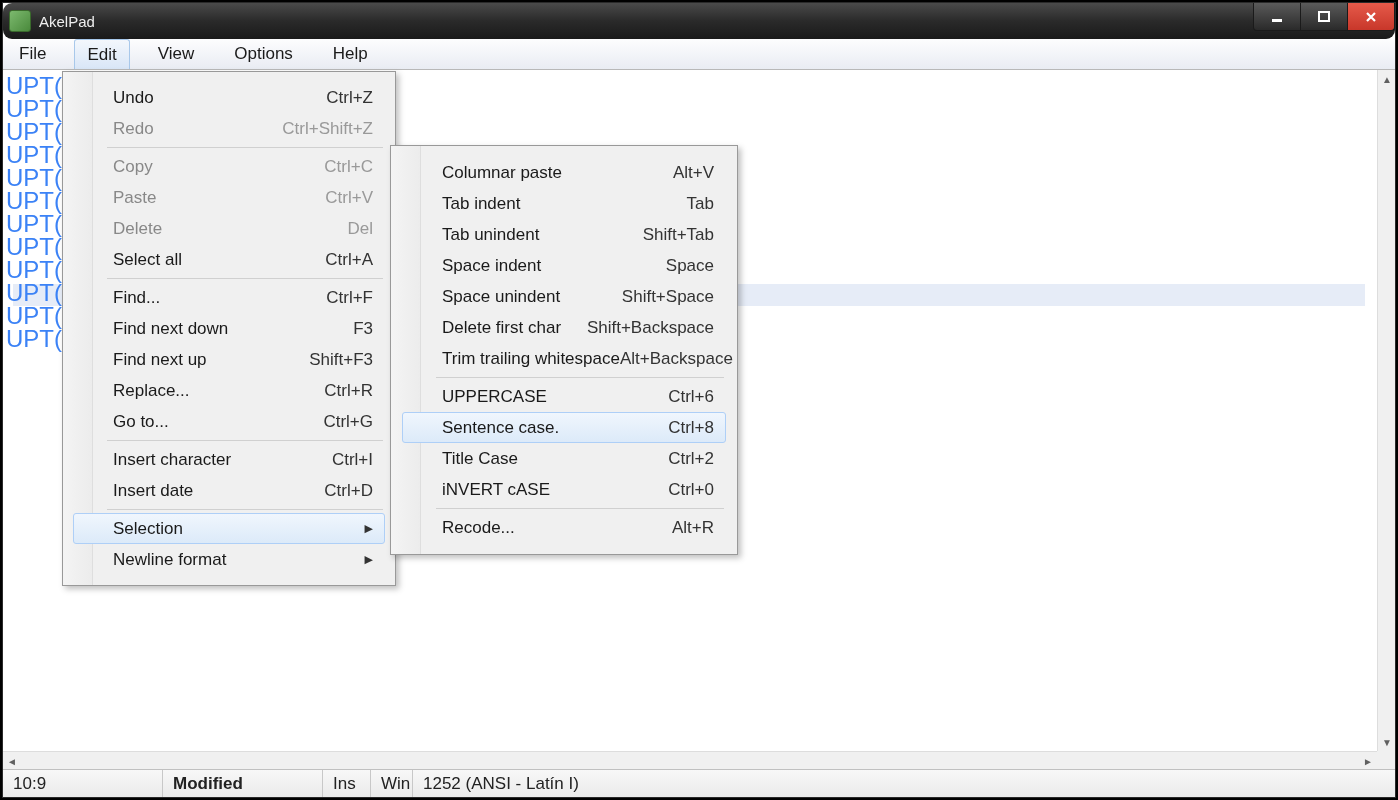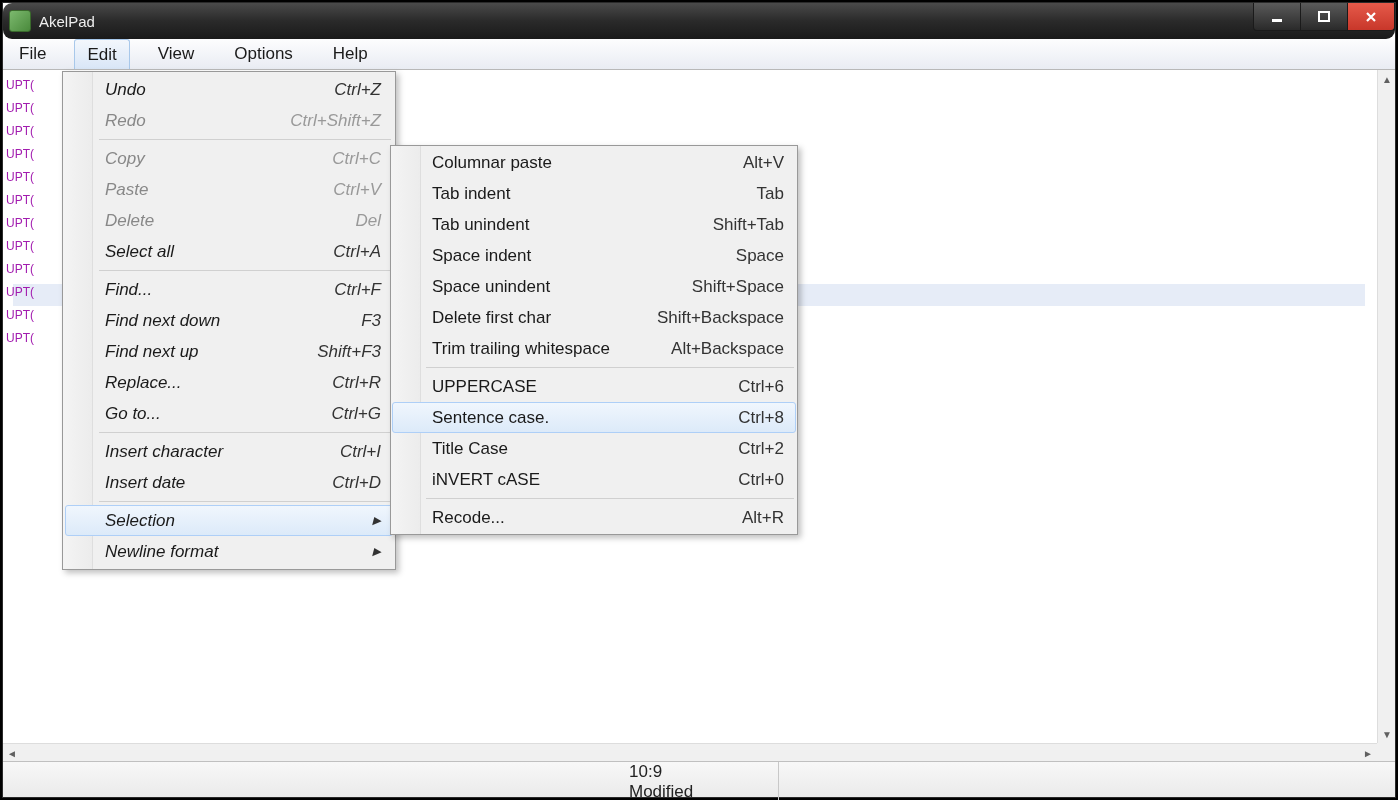--- a/index.html
+++ b/index.html
@@ -99,23 +99,23 @@
       flex: 1;
       position: relative;
       background: #fff;
       overflow: hidden;
     }
     .text-content {
       position: absolute;
       top: 4px;
       left: 3px;
       font-family: "Courier New", monospace;
-      font-size: 12px;
+      font-size: 24px;
       line-height: 23px;
-      color: #a21caf;
+      color: #3b82f6;
     }
     .text-line { white-space: pre; }
     .highlight-line {
       position: absolute;
       left: 10px;
       right: 30px;
       top: 214px;
       height: 22px;
       background: #e6ecf7;
       z-index: 0;
@@ -161,63 +161,61 @@
     }
     .scroll-arrow-h.left { left: 0; }
     .scroll-arrow-h.right { right: 0; }
     .scroll-corner {
       position: absolute;
       right: 0; bottom: 0;
       width: 18px; height: 18px;
       background: #f0f0f0;
     }
     .statusbar {
-      height: 36px;
+      height: 28px;
       background: linear-gradient(to bottom, #f8f8f8, #eaeaea);
       border-top: 1px solid #c0c0c0;
       display: flex;
       align-items: center;
       font-size: 17px;
       color: #222;
-      flex-direction: column;
     }
     .status-cell {
       padding: 0 10px;
       border-right: 1px solid #c8c8c8;
       height: 100%;
       display: flex;
       align-items: center;
     }
     .status-cell.pos { width: 160px; }
-    .status-cell.mod { width: 160px; }
+    .status-cell.mod { width: 160px; font-weight: bold; }
     .status-cell.ins { width: 48px; }
     .status-cell.win { width: 42px; }
     .status-cell.enc { flex: 1; border-right: none; }
     
     .dropdown {
       position: absolute;
       background: #f0f0f0;
       border: 1px solid #999;
       box-shadow: 3px 3px 6px rgba(0,0,0,0.25);
       font-size: 17px;
       color: #1a1a1a;
       z-index: 100;
     }
     .dropdown.edit-menu {
       top: 71px;
       left: 62px;
       width: 334px;
-      padding: 2px;
-      font-style: italic;
+      padding: 10px;
     }
     .dropdown.submenu {
       top: 145px;
       left: 390px;
-      width: 408px;
-      padding: 1px;
+      width: 348px;
+      padding: 11px;
     }
     .dd-item {
       display: flex;
       justify-content: space-between;
       align-items: center;
       padding: 5px 12px 5px 40px;
       height: 31px;
       position: relative;
     }
     .dd-item.disabled { color: #888; }

